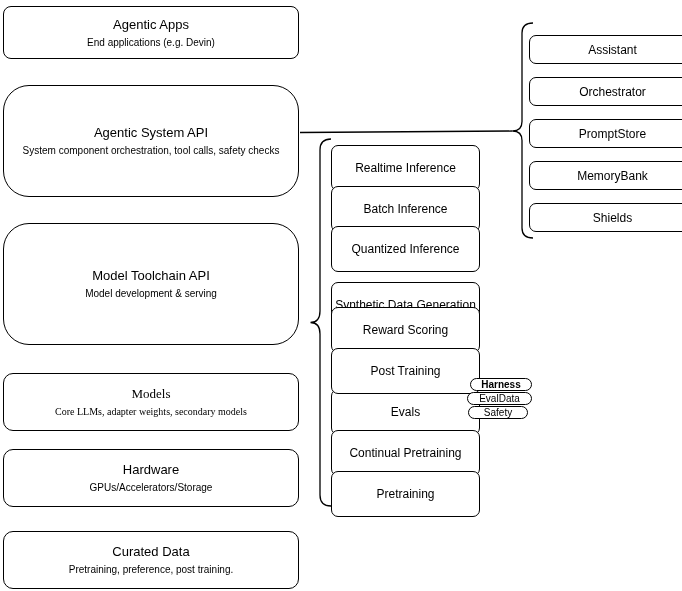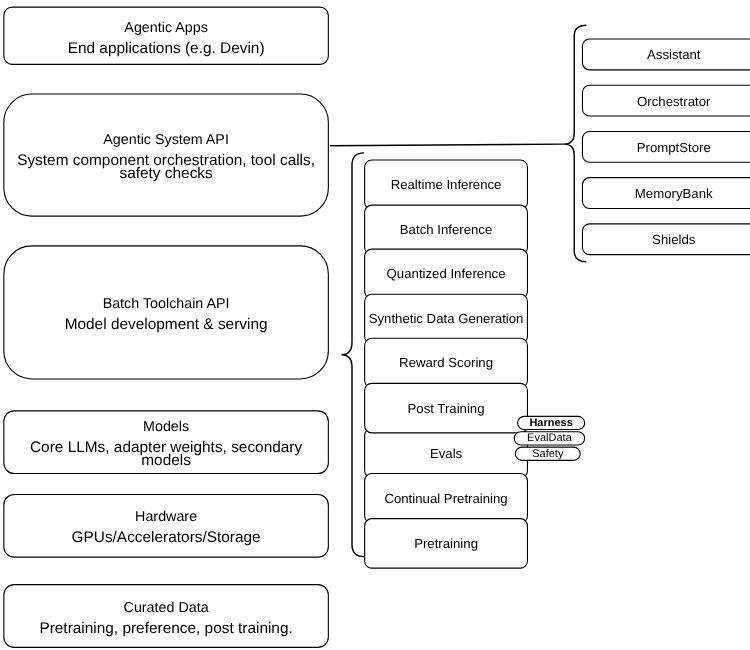--- a/index.html
+++ b/index.html
@@ -31,21 +31,21 @@
     border: 1.3px solid #000000;
     background: #ffffff;
     display: flex;
     flex-direction: column;
     justify-content: center;
     align-items: center;
     text-align: center;
     z-index: 2;
   }
   .lbox .title { font-size: 13px; line-height: 15px; }
-  .lbox .sub   { font-size: 14px; line-height: 12px; margin-top: 5px; padding: 0 6px; }
+  .lbox .sub   { font-size: 10px; line-height: 12px; margin-top: 5px; padding: 0 6px; }
   .mbox, .rbox {
     position: absolute;
     box-sizing: border-box;
     border: 1.3px solid #000000;
     border-radius: 7px;
     background: #ffffff;
     display: flex;
     justify-content: center;
     align-items: center;
     text-align: center;
@@ -86,25 +86,25 @@
     <div class="title">Agentic Apps</div>
     <div class="sub">End applications (e.g. Devin)</div>
   </div>
 
   <div class="lbox" style="top:85px;height:112px;border-radius:26px;">
     <div class="title">Agentic System API</div>
     <div class="sub">System component orchestration, tool calls, safety checks</div>
   </div>
 
   <div class="lbox" style="top:223px;height:122px;border-radius:26px;">
-    <div class="title">Batch Toolchain API</div>
+    <div class="title">Model Toolchain API</div>
     <div class="sub">Model development &amp; serving</div>
   </div>
 
-  <div class="lbox" style="top:373px;height:58px;border-radius:10px;">
+  <div class="lbox" style="top:373px;height:58px;border-radius:10px;font-family:Liberation Serif, serif;">
     <div class="title">Models</div>
     <div class="sub">Core LLMs, adapter weights, secondary models</div>
   </div>
 
   <div class="lbox" style="top:449px;height:58px;border-radius:10px;">
     <div class="title">Hardware</div>
     <div class="sub">GPUs/Accelerators/Storage</div>
   </div>
 
   <div class="lbox" style="top:531px;height:58px;border-radius:10px;">
@@ -114,21 +114,21 @@
 
   <div class="mbox" style="top:145px;">
     <span>Realtime Inference</span>
   </div>
   <div class="mbox" style="top:186px;">
     <span>Batch Inference</span>
   </div>
   <div class="mbox" style="top:226px;">
     <span>Quantized Inference</span>
   </div>
-  <div class="mbox" style="top:267px;">
+  <div class="mbox" style="top:282px;">
     <span>Synthetic Data Generation</span>
   </div>
   <div class="mbox" style="top:307px;">
     <span>Reward Scoring</span>
   </div>
   <div class="mbox" style="top:389px;">
     <span>Evals</span>
   </div>
   <div class="mbox" style="top:348px;">
     <span>Post Training</span>

